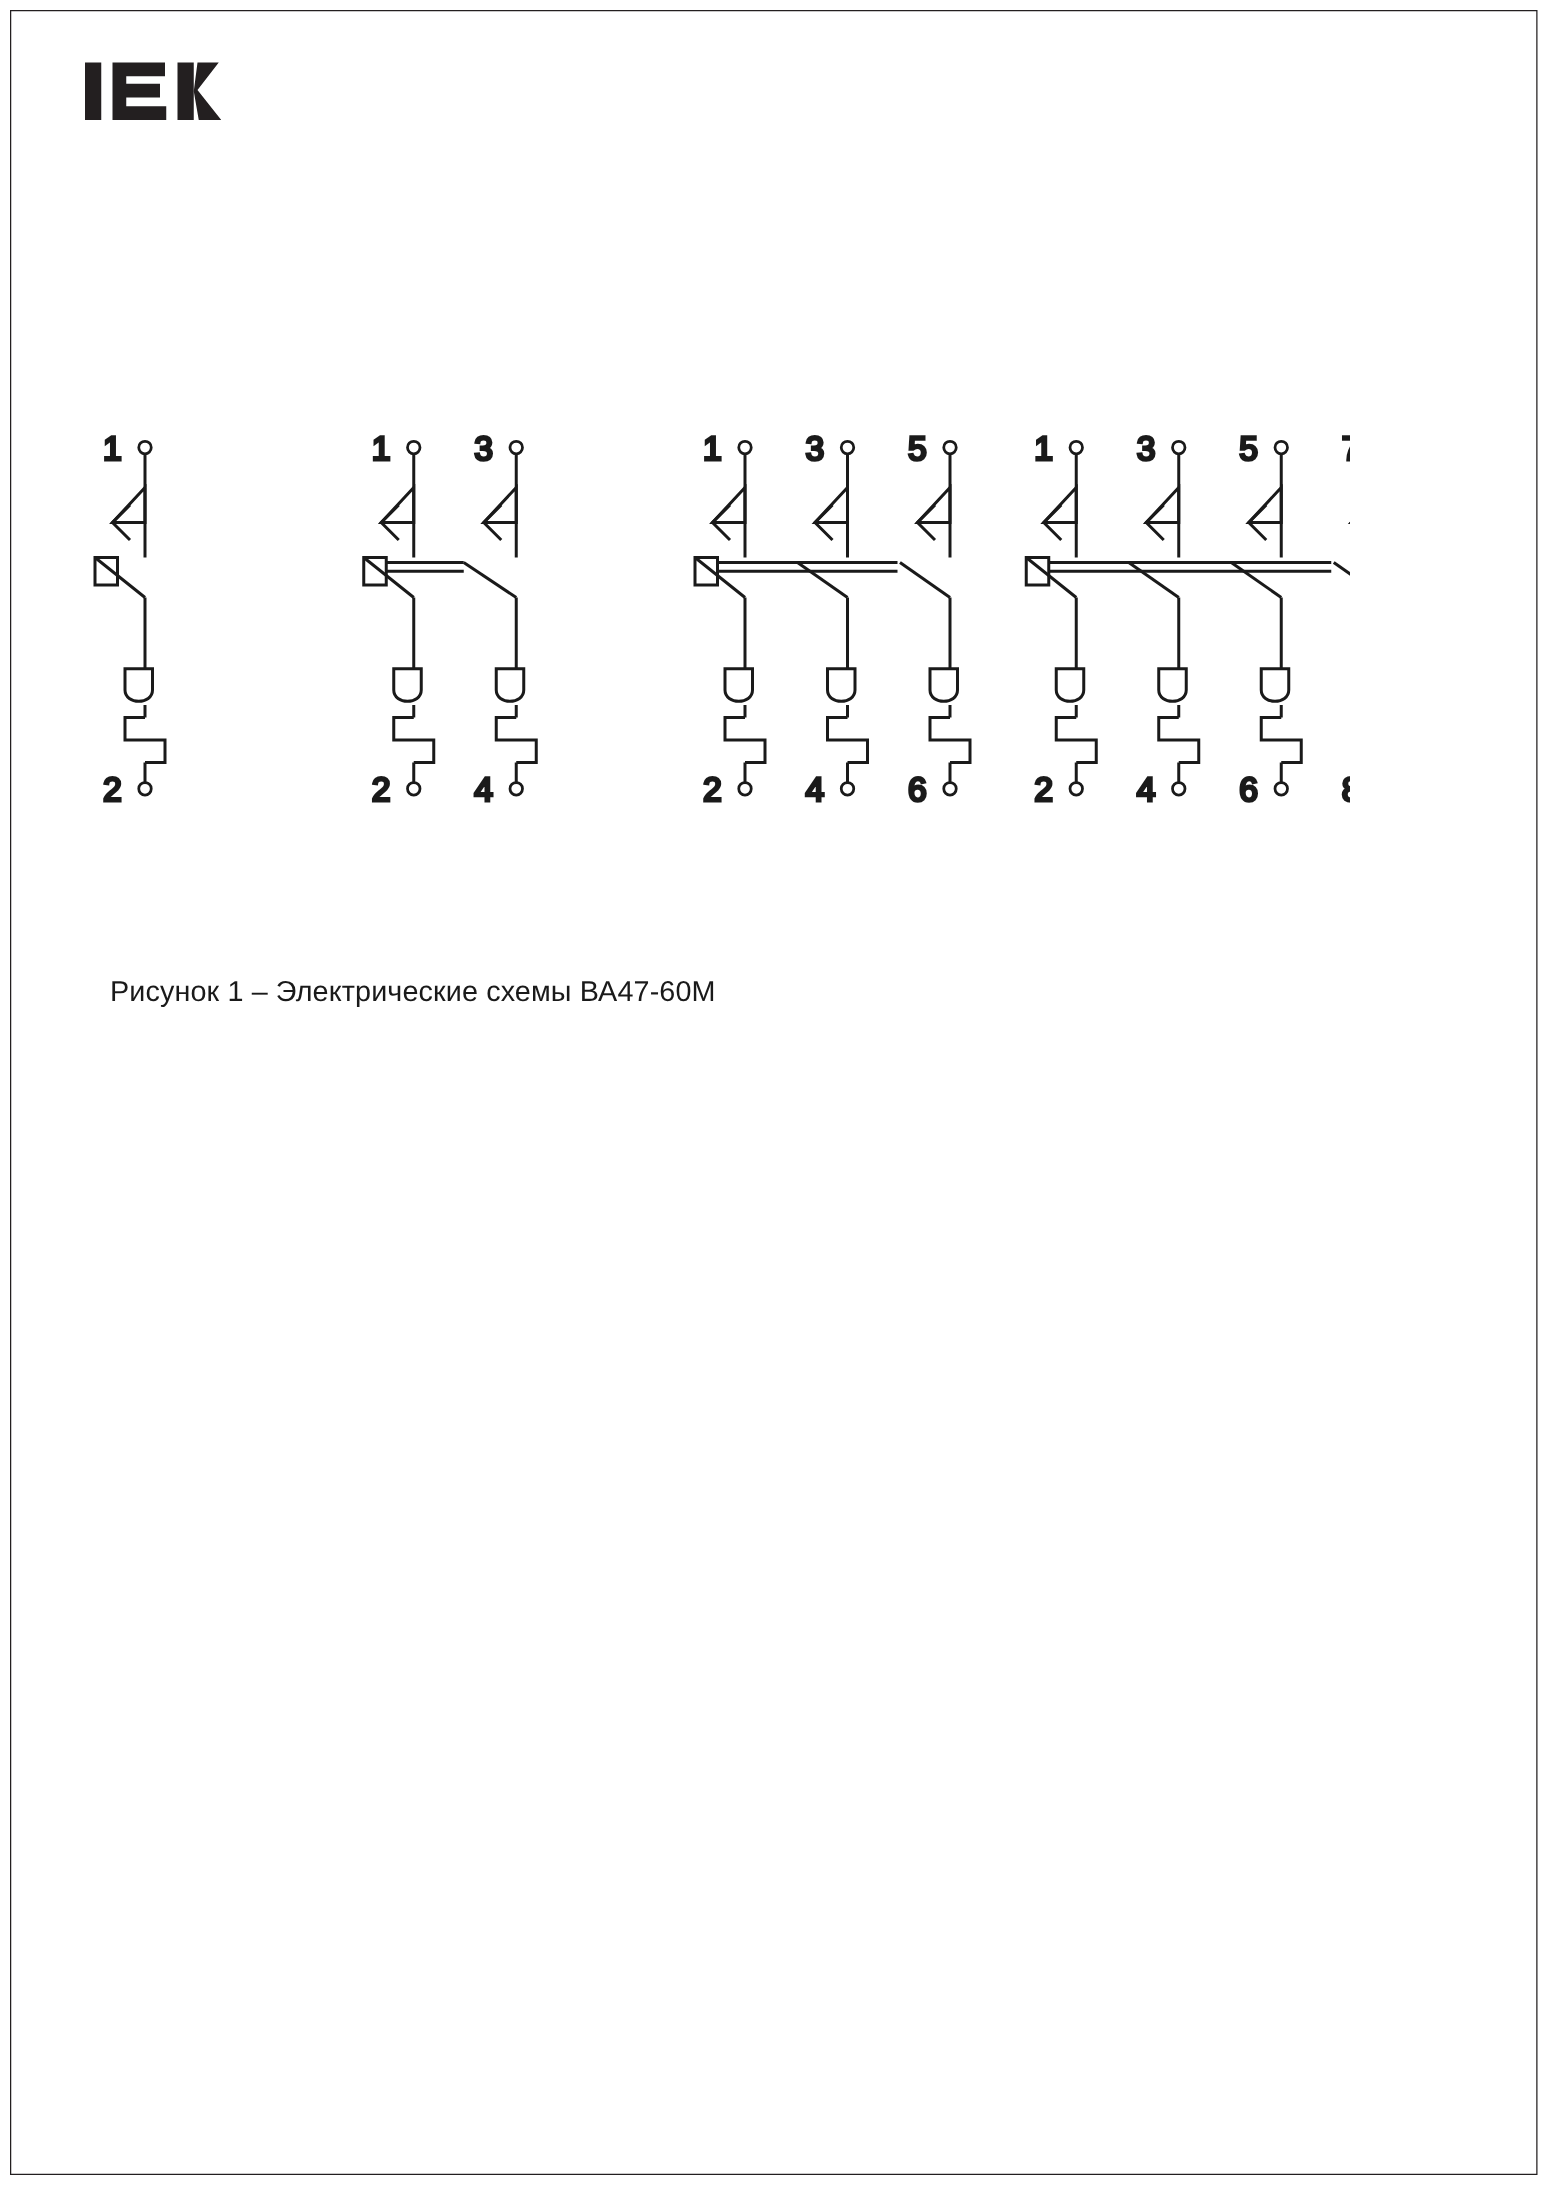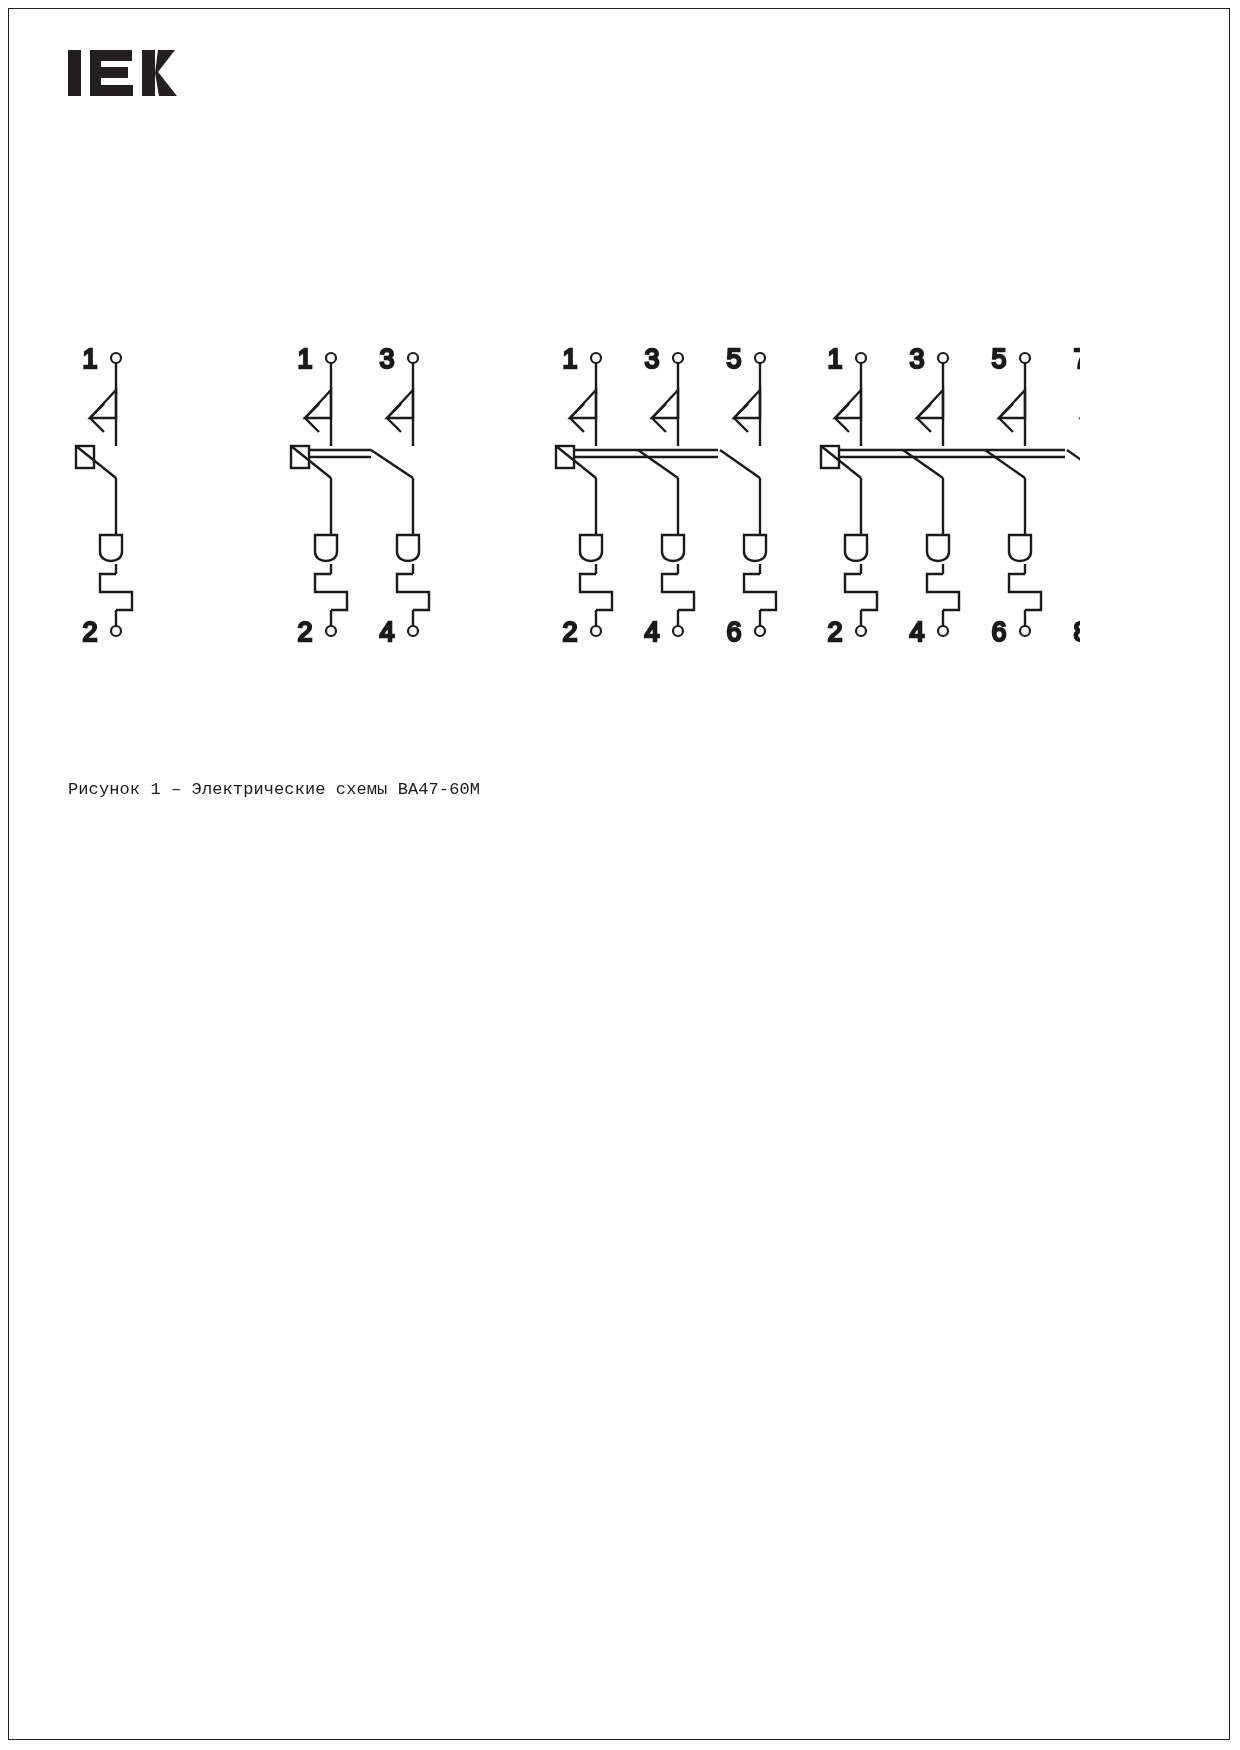--- a/index.html
+++ b/index.html
@@ -36,24 +36,24 @@
   }
   .diagram-area {
     position: absolute;
     left: 60px;
     top: 330px;
     width: 1020px;
     height: 340px;
   }
   .caption {
     position: absolute;
-    left: 68px;
+    left: 88px;
     top: 780px;
-    font-size: 17px;
-    font-family: Liberation Mono, monospace;
+    font-size: 23px;
+    font-family: Liberation Sans, sans-serif;
     color: #1a1a1a;
     letter-spacing: 0.1px;
     white-space: nowrap;
   }
   svg { display: block; }
   .pole-label {
     font-family: "Liberation Sans", sans-serif;
     font-size: 27px;
     fill: #1a1a1a;
   }

